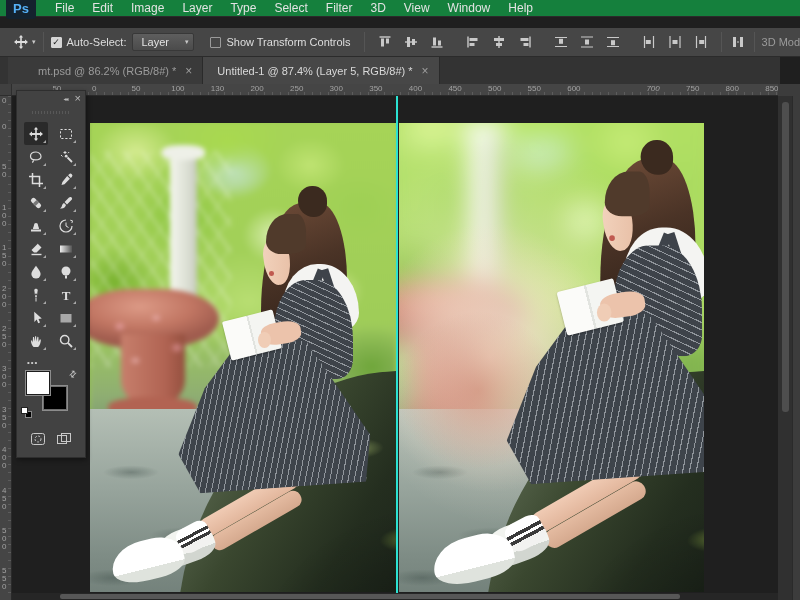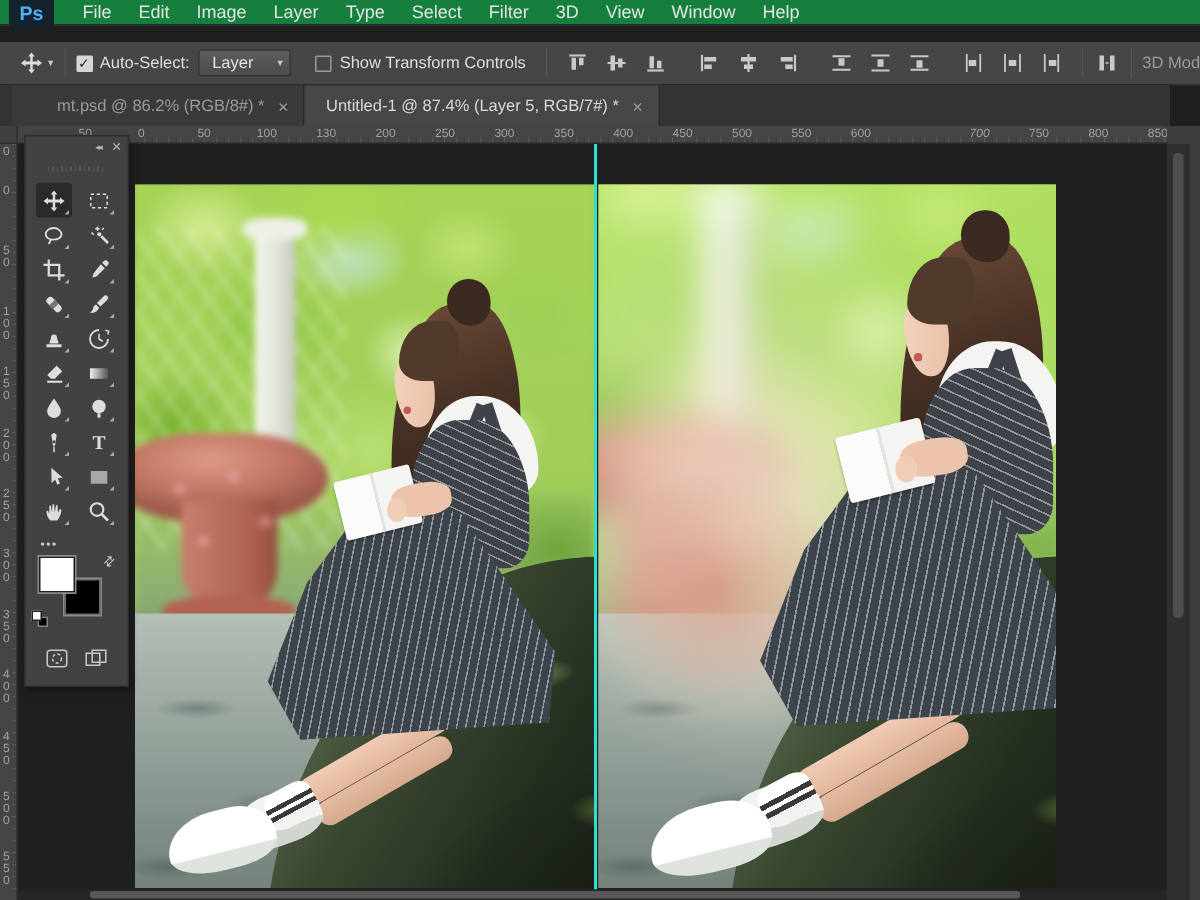--- a/index.html
+++ b/index.html
@@ -361,21 +361,21 @@
     <span class="opt-label dim">3D Mode:</span>
 
   </div>
 
   <div id="tabbar">
     <div class="doc-tab first">
       <span>mt.psd @ 86.2% (RGB/8#) *</span>
       <span class="tab-close">×</span>
     </div>
     <div class="doc-tab active">
-      <span>Untitled-1 @ 87.4% (Layer 5, RGB/7#) *</span>
+      <span>Untitled-1 @ 87.4% (Layer 5, RGB/8#) *</span>
       <span class="tab-close">×</span>
     </div>
   </div>
 
   <div id="ruler-h">
       <span class="hlab" style="left: 52.4px;">50</span>
       <span class="hlab" style="left: 92px;">0</span>
       <span class="hlab" style="left: 131.6px;">50</span>
       <span class="hlab" style="left: 171.2px;">100</span>
       <span class="hlab" style="left: 210.8px;">130</span>

